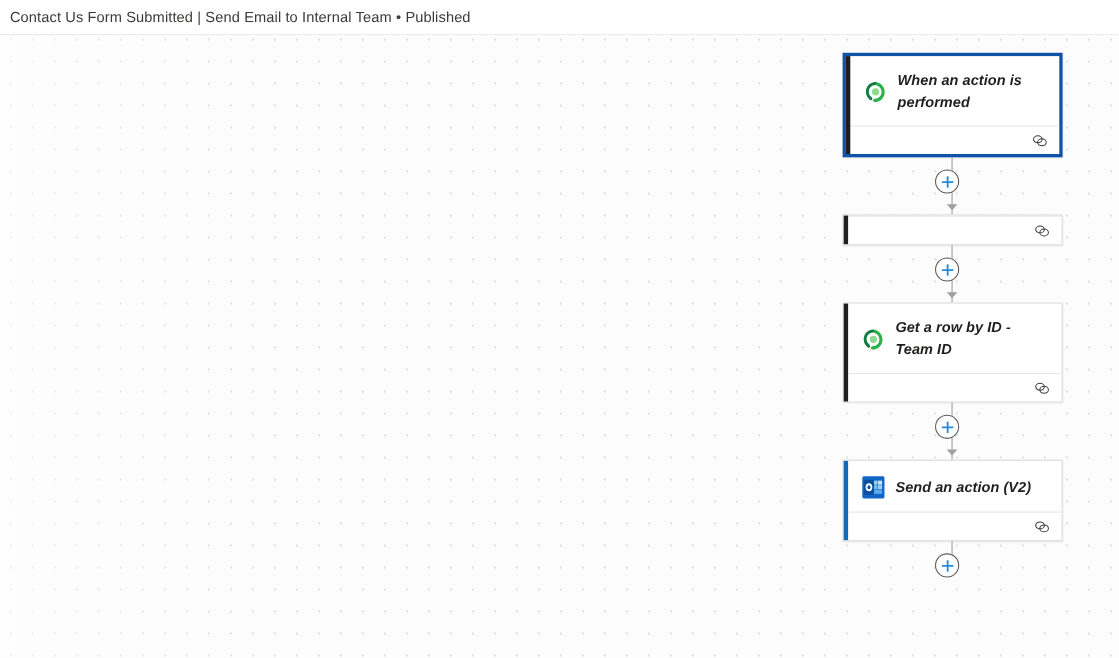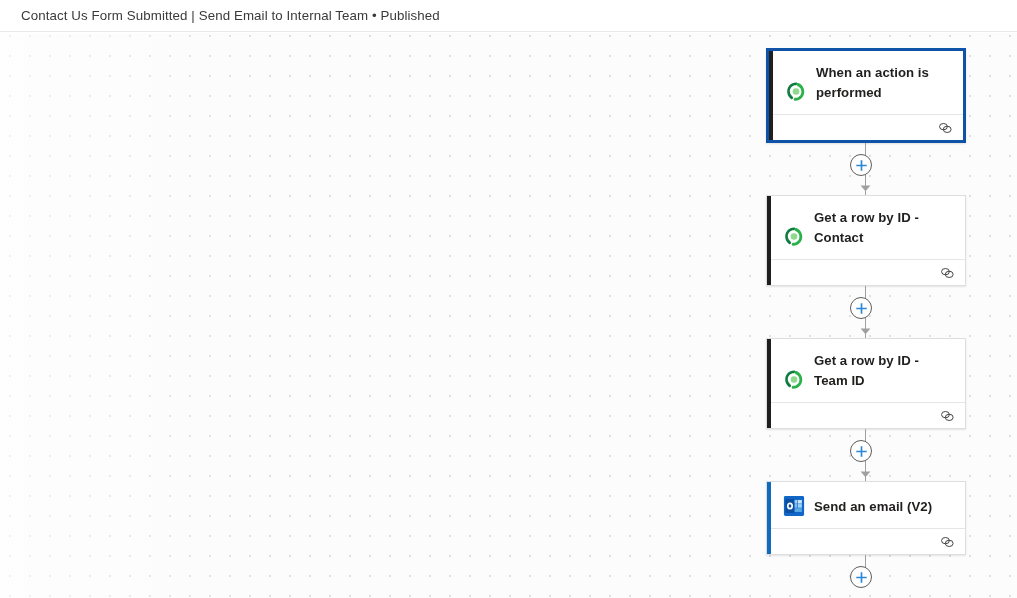--- a/index.html
+++ b/index.html
@@ -27,21 +27,20 @@
     display: flex;
     align-items: center;
     z-index: 30;
   }
   #flow-title {
     padding-left: 9px;
     font-size: 13.3px;
     color: #3b3a39;
     letter-spacing: 0.1px;
     white-space: nowrap;
-    margin-left: 12px;
   }
 
   
   #canvas {
     position: absolute;
     left: 0; top: 33px;
     width: 1017px;
     height: 565px;
     background-color: #fcfcfc;
     background-image:
@@ -86,24 +85,25 @@
     position: absolute;
     left: 0; top: 0; bottom: 0;
     width: 4px;
   }
   .node-card.selected .node-accent {
     left: 0;
   }
 
   .node-head {
     display: flex;
-    align-items: flex-end;
+    align-items: center;
     padding: 12px 27px 11px 16px;
     min-height: 44px;
     box-sizing: border-box;
+    font-style: italic;
   }
   .node-icon {
     flex: 0 0 auto;
     width: 22px;
     height: 22px;
     margin-right: 9px;
     margin-top: 1px;
     display: block;
   }
   .node-title {
@@ -198,28 +198,20 @@
     <path d="M6.5 10.2 L1.6 4.6 L11.4 4.6 Z" fill="#a19f9d"></path>
   </svg>
         <div class="plus-btn">
           <svg viewBox="0 0 14 14" width="13" height="13" xmlns="http://www.w3.org/2000/svg">
     <path d="M7 1.4 V12.6 M1.4 7 H12.6" stroke="#2b88d8" stroke-width="1.8" stroke-linecap="butt"></path>
   </svg>
         </div>
       </div>
       <div class="node-card">
         <div class="node-accent" style="background: rgb(31, 31, 31);"></div>
-        <div class="node-head">
-          <svg viewBox="0 0 24 24" width="22" height="22" xmlns="http://www.w3.org/2000/svg" class="node-icon">
-    <path d="M12 1.6c-5.4 0-9.6 4.3-9.6 9.8 0 3.3 1.6 6.3 4.1 8.1 .8 .6 1.9 .2 2.2-.8 .2-.8-.1-1.6-.8-2.1a6.6 6.6 0 0 1-2.7-5.3c0-3.7 2.9-6.7 6.6-6.7 .9 0 1.7-.7 1.7-1.6s-.7-1.4-1.5-1.4z" fill="#107c41"></path>
-    <path d="M14.4 2.3c-.9-.3-1.8 .2-2 1.1-.2 .9 .3 1.7 1.1 2a6.65 6.65 0 0 1 4.4 6.3c0 3.7-2.9 6.7-6.6 6.7-.9 0-1.7 .6-1.8 1.5-.1 .9 .6 1.7 1.5 1.7h .4c5.3 0 9.6-4.4 9.6-9.8 0-4.3-2.7-8.1-6.6-9.5z" fill="#2bb14a"></path>
-    <circle cx="12" cy="11.4" r="3.6" fill="#8ed98e"></circle>
-  </svg>
-          <div class="node-title">Get a row by ID - Contact</div>
-        </div>
         <div class="node-foot">
           <svg viewBox="0 0 20 16" width="17" height="14" xmlns="http://www.w3.org/2000/svg" class="link-icon">
     <ellipse cx="7.6" cy="6.4" rx="4.6" ry="3.7" fill="none" stroke="#3b3a39" stroke-width="1.1"></ellipse>
     <ellipse cx="12.0" cy="9.6" rx="4.6" ry="3.7" fill="none" stroke="#3b3a39" stroke-width="1.1"></ellipse>
   </svg>
         </div>
       </div>
       <div class="connector">
         <div class="conn-line"></div>
         <svg viewBox="0 0 13 11" width="13" height="11" xmlns="http://www.w3.org/2000/svg" class="conn-arrow">
@@ -266,21 +258,21 @@
     <rect x="1" y="1" width="22" height="22" rx="1.6" fill="#1067c8"></rect>
     <rect x="11.2" y="5.4" width="4.4" height="4.0" fill="#9fd0f5"></rect>
     <rect x="16.2" y="5.4" width="4.4" height="4.0" fill="#c9e4fa"></rect>
     <rect x="11.2" y="9.9" width="4.4" height="4.0" fill="#7bbdf0"></rect>
     <rect x="16.2" y="9.9" width="4.4" height="4.0" fill="#9fd0f5"></rect>
     <rect x="11.2" y="14.4" width="9.4" height="4.1" fill="#5aa9e8"></rect>
     <rect x="2.6" y="4.4" width="10.0" height="15.2" rx="1.1" fill="#0b4fa0"></rect>
     <ellipse cx="7.6" cy="12.0" rx="3.3" ry="3.9" fill="#ffffff"></ellipse>
     <ellipse cx="7.6" cy="12.0" rx="1.5" ry="2.0" fill="#0b4fa0"></ellipse>
   </svg>
-          <div class="node-title">Send an email (V2)</div>
+          <div class="node-title">Send an action (V2)</div>
         </div>
         <div class="node-foot">
           <svg viewBox="0 0 20 16" width="17" height="14" xmlns="http://www.w3.org/2000/svg" class="link-icon">
     <ellipse cx="7.6" cy="6.4" rx="4.6" ry="3.7" fill="none" stroke="#3b3a39" stroke-width="1.1"></ellipse>
     <ellipse cx="12.0" cy="9.6" rx="4.6" ry="3.7" fill="none" stroke="#3b3a39" stroke-width="1.1"></ellipse>
   </svg>
         </div>
       </div>
       <div class="connector last">
         <div class="conn-line"></div>

